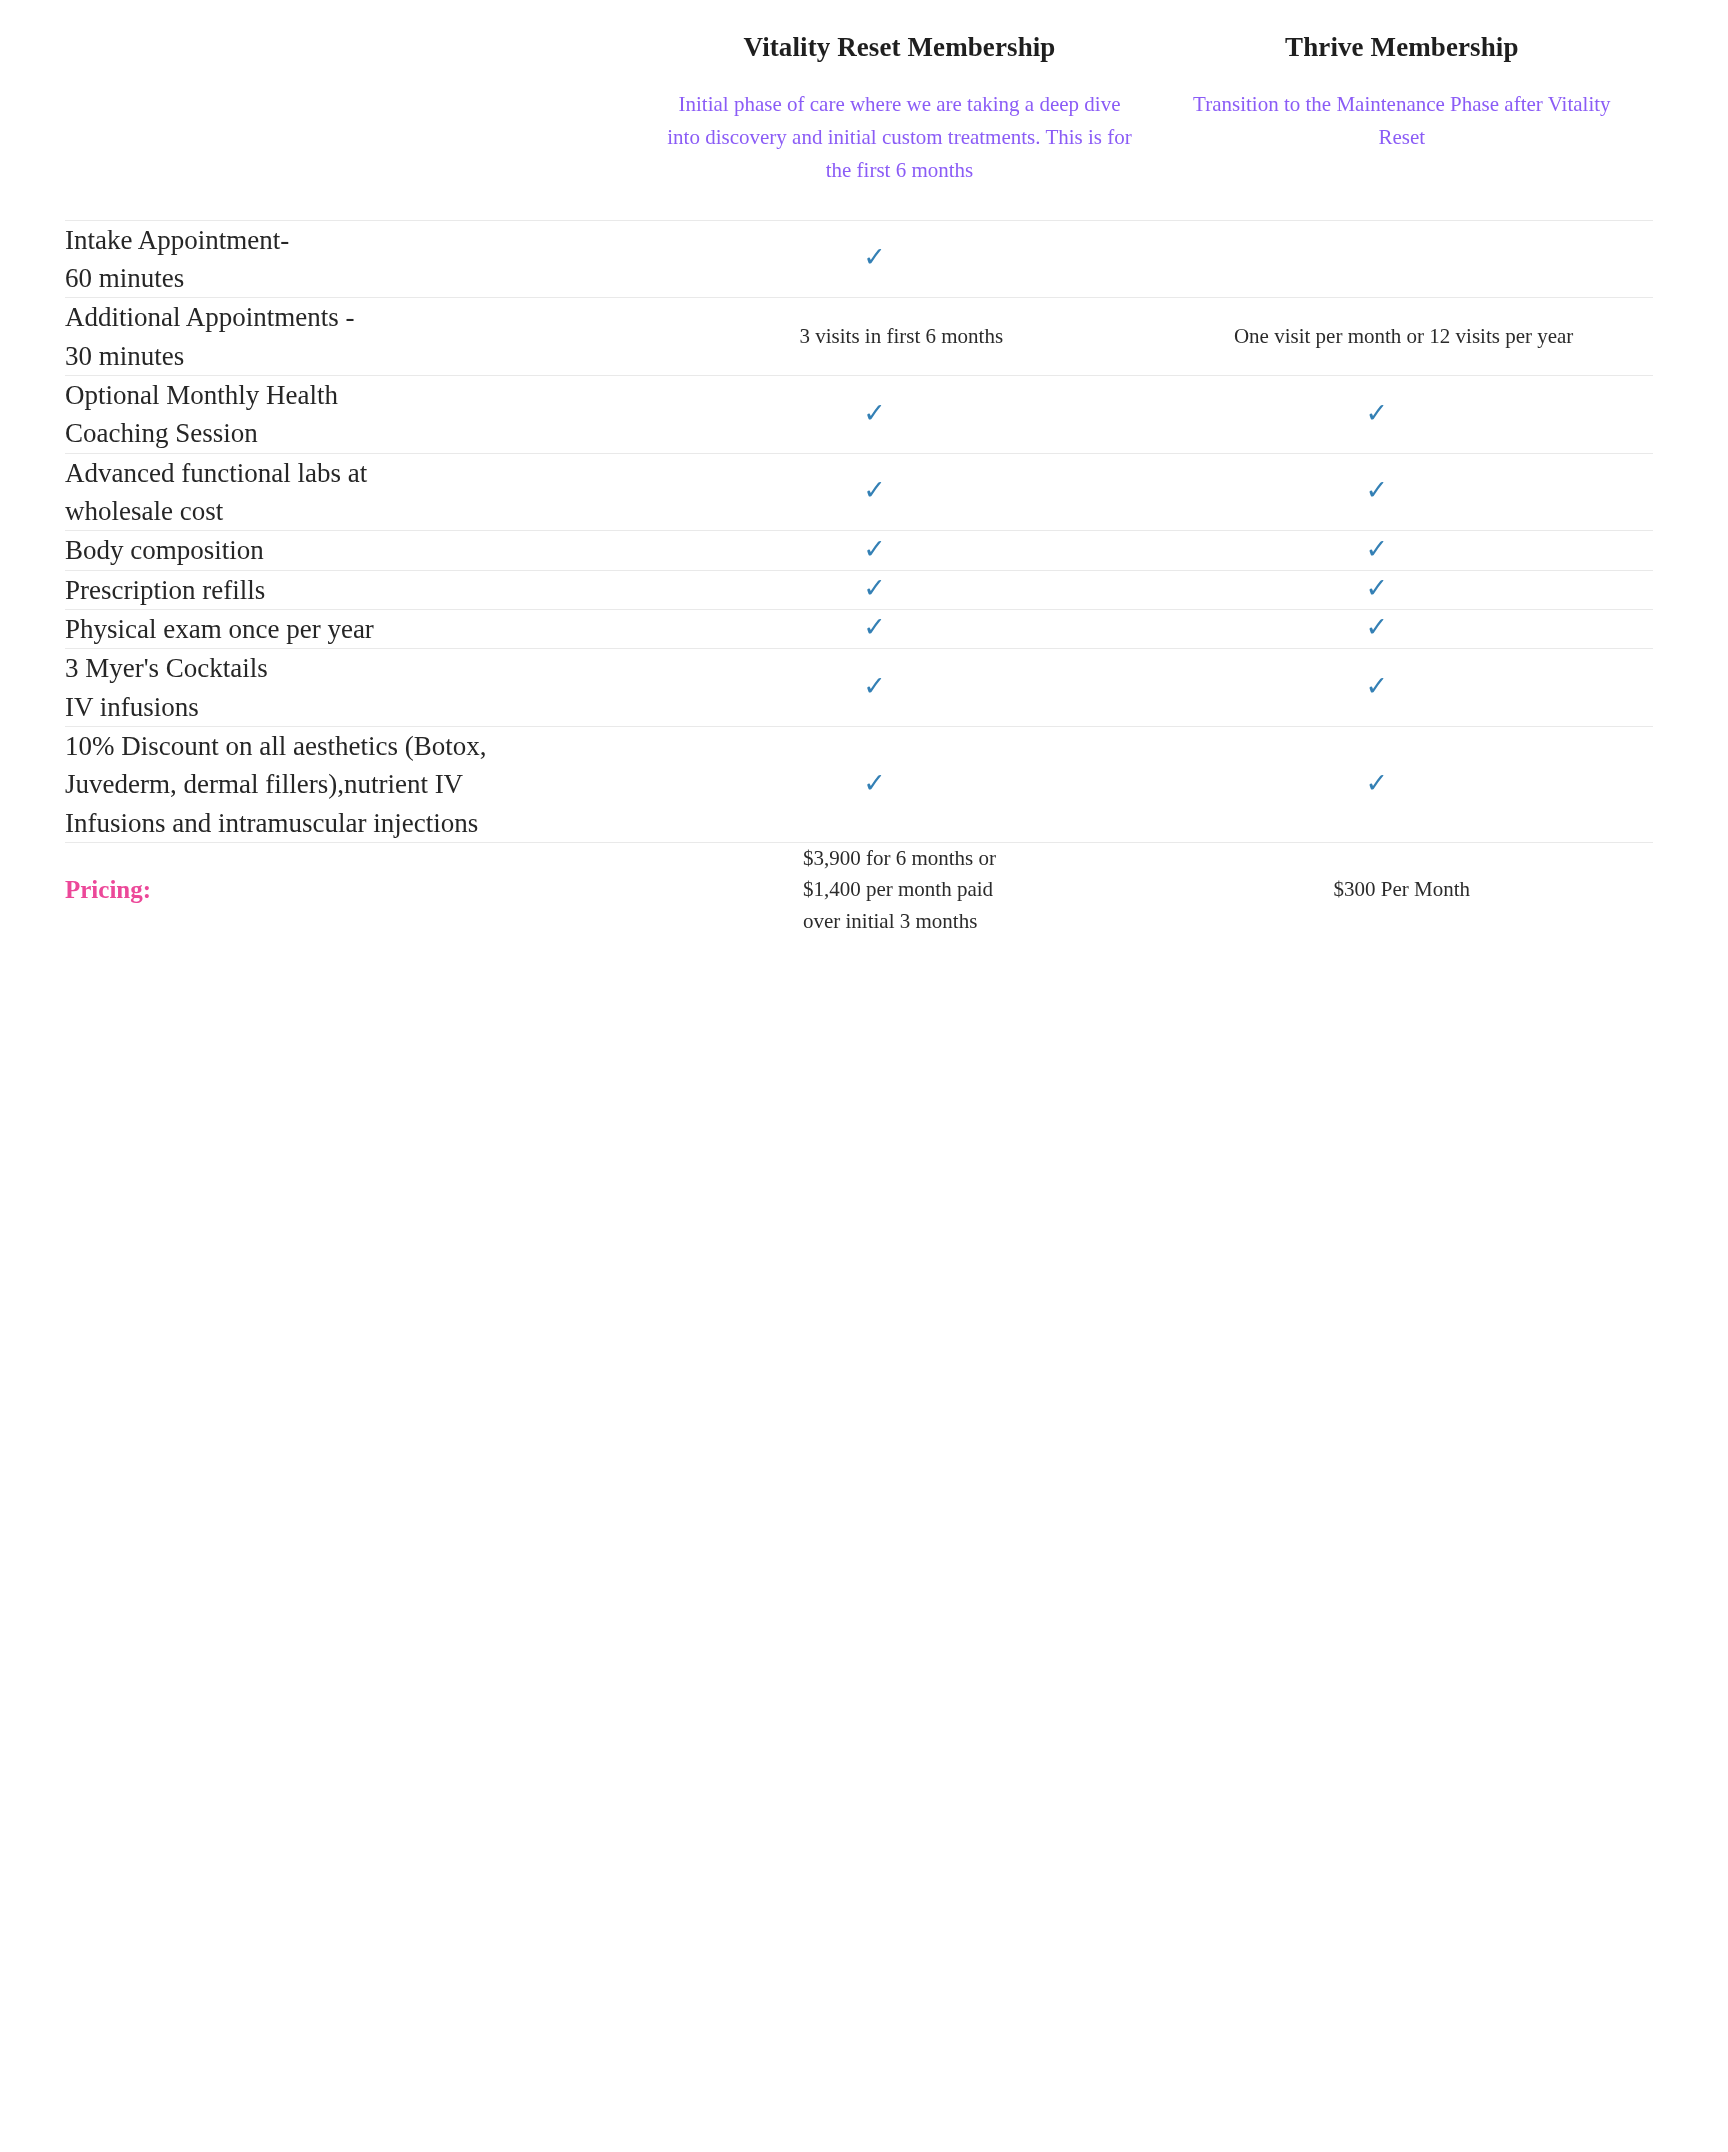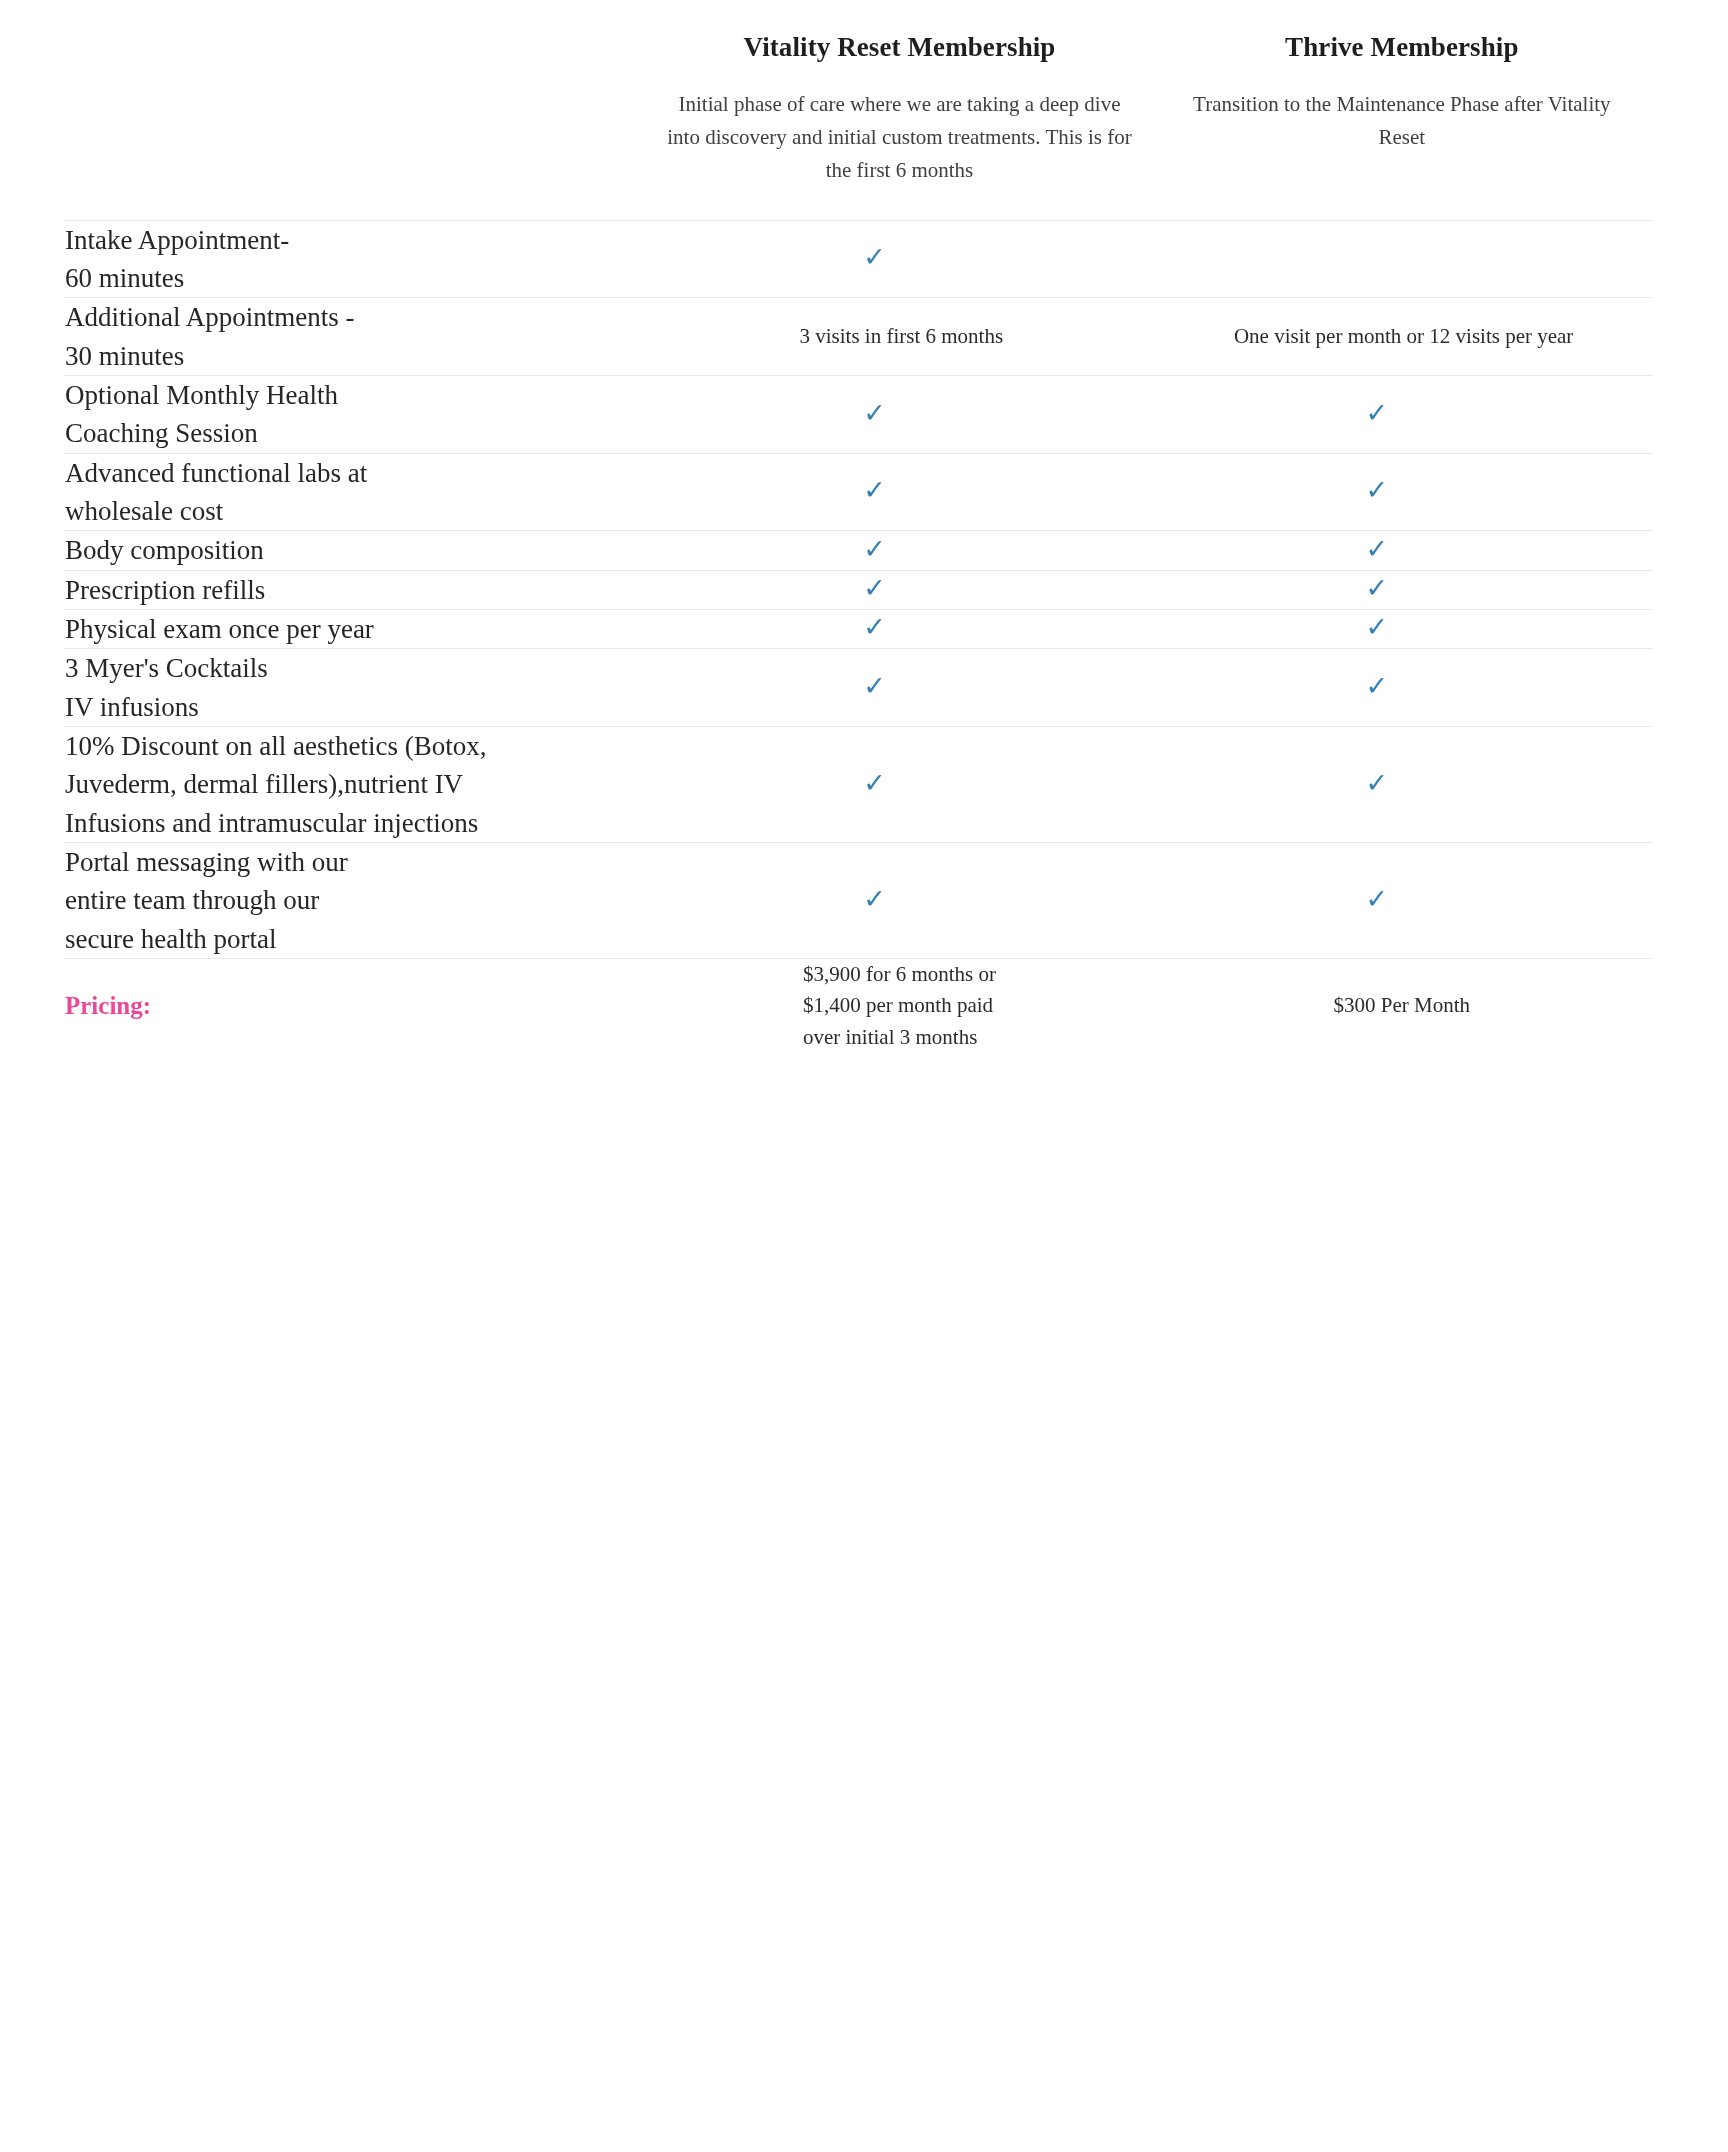--- a/index.html
+++ b/index.html
@@ -51,21 +51,21 @@
     line-height: 1.3;
     color: #1f1f1f;
     letter-spacing: 0.1px;
     margin: 0 0 23.4px 0;
   }
   .plan-desc {
     font-family: "Liberation Serif", "DejaVu Serif", serif;
     font-weight: normal;
     font-size: 21px;
     line-height: 1.58;
-    color: #404040;
+    color: #8b5cf6;
     margin: 0 auto;
     max-width: 468px;
   }
   .head-cell.blank { padding: 0; }
 
   
   tbody tr.feature-row > td {
     border-top: 1.8px solid #e9e9e9;
     padding: 0;
     vertical-align: middle;
@@ -229,29 +229,20 @@
         </tr>
         <tr class="feature-row">
           <td class="feature-label">
             <span class="ln">10% Discount on all aesthetics (Botox,</span>
             <span class="ln">Juvederm, dermal fillers),nutrient IV</span>
             <span class="ln">Infusions and intramuscular injections</span>
           </td>
           <td class="plan-cell"><span class="check">✓</span></td>
           <td class="plan-cell"><span class="check">✓</span></td>
         </tr>
-        <tr class="feature-row">
-          <td class="feature-label">
-            <span class="ln">Portal messaging with our</span>
-            <span class="ln">entire team through our</span>
-            <span class="ln">secure health portal</span>
-          </td>
-          <td class="plan-cell"><span class="check">✓</span></td>
-          <td class="plan-cell"><span class="check">✓</span></td>
-        </tr>
       </tbody>
 
     <tfoot>
       <tr class="pricing-row">
         <td class="pricing-label">Pricing:</td>
         <td class="pricing-cell">
           <span class="stack" id="pricing-vitality-stack"><span class="ln">$3,900 for 6 months or</span><span class="ln">$1,400 per month paid</span><span class="ln">over initial 3 months</span></span>
         </td>
         <td class="pricing-cell plan2">$300 Per Month</td>
       </tr>

